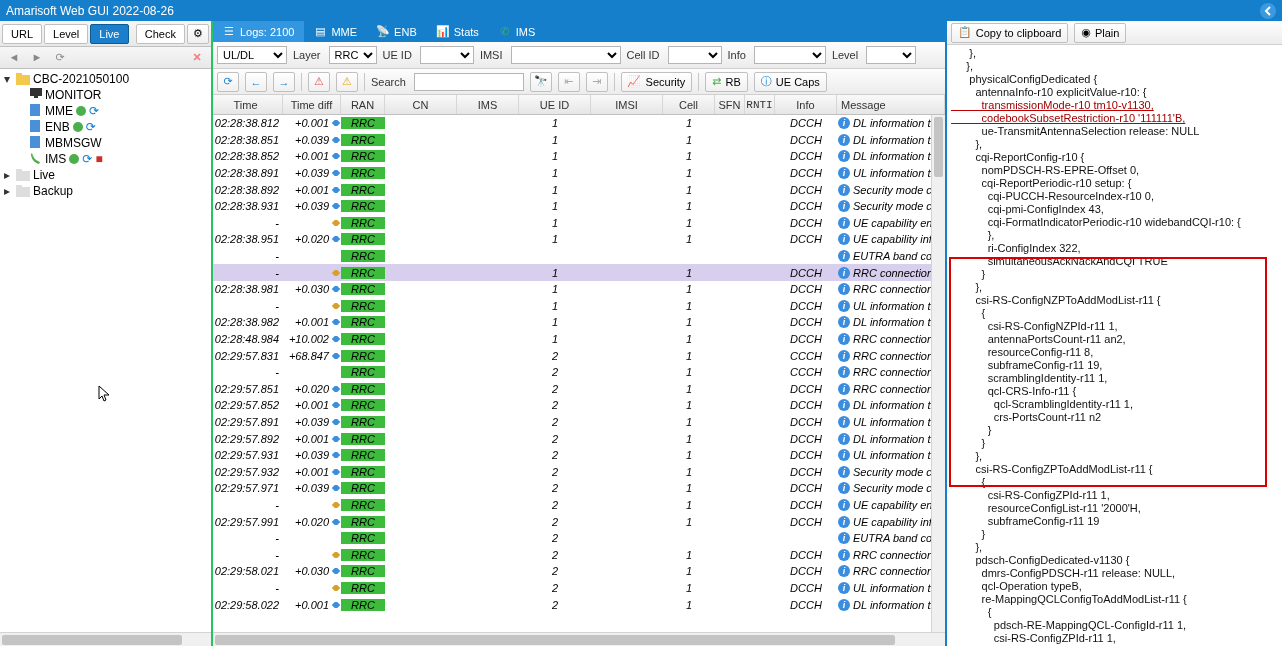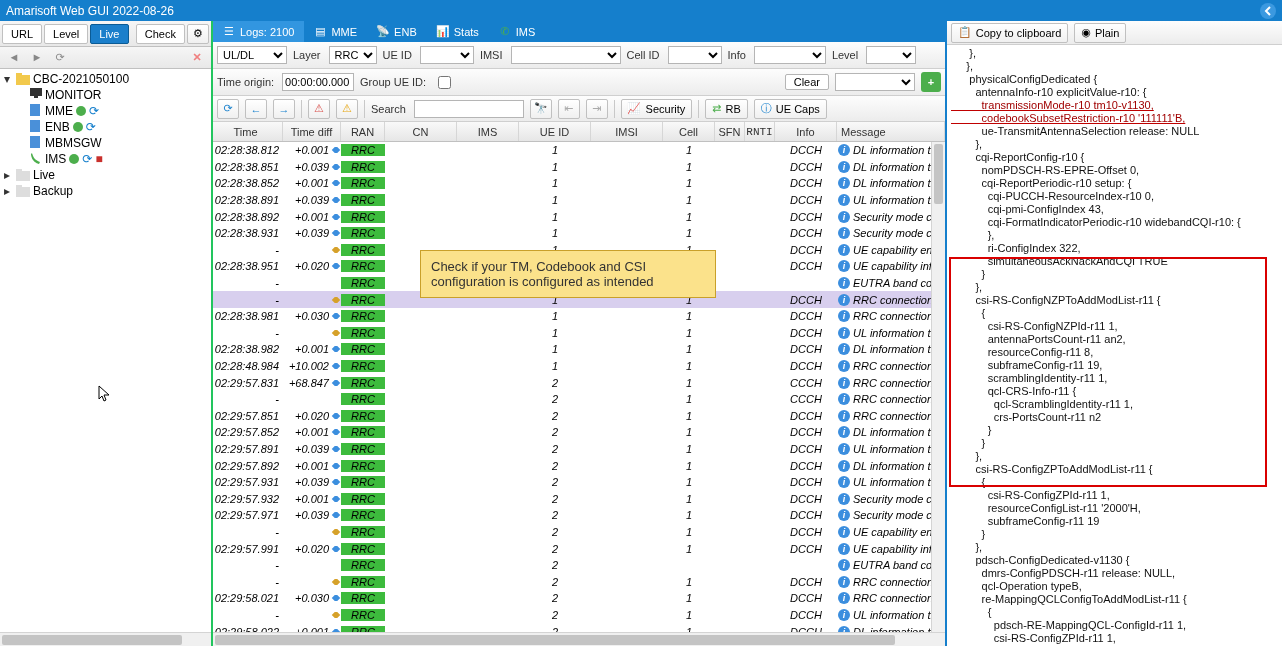--- a/index.html
+++ b/index.html
@@ -235,30 +235,20 @@
       <span class="filter-lbl">IMSI</span>
       <select class="filter-sel" style="width:110px"><option></option></select>
       <span class="filter-lbl">Cell ID</span>
       <select class="filter-sel" style="width:54px"><option></option></select>
       <span class="filter-lbl">Info</span>
       <select class="filter-sel" style="width:72px"><option></option></select>
       <span class="filter-lbl">Level</span>
       <select class="filter-sel" style="width:50px"><option></option></select>
     </div>
 
-    <div class="filter-row">
-      <span class="filter-lbl">Time origin:</span>
-      <input class="filter-sel" style="width: 72px;" value="00:00:00.000">
-      <span class="filter-lbl">Group UE ID:</span>
-      <input type="checkbox" style="">
-      <span class="spacer"></span>
-      <span class="lbl-clear">Clear</span>
-      <select class="filter-sel" style="width:80px"><option></option></select>
-      <span class="plus-btn">+</span>
-    </div>
 
     <div class="action-row">
       <span class="icon-btn" style="color:#157fcc">⟳</span>
       <span class="icon-btn" style="color:#157fcc">←</span>
       <span class="icon-btn" style="color:#157fcc">→</span>
       <span class="sep"></span>
       <span class="icon-btn" style="color:#d9534f">⚠</span>
       <span class="icon-btn" style="color:#e6a817">⚠</span>
       <span class="sep"></span>
       <span class="filter-lbl">Search</span>
@@ -889,21 +879,20 @@
           <div class="cell c-cell">1</div>
           <div class="cell c-sfn"></div>
           <div class="cell c-rnti"></div>
           <div class="cell c-info">DCCH</div>
           <div class="cell c-infic">
             <span class="info-i">i</span>
           </div>
           <div class="cell c-msg">DL information transfer</div>
         </div>
       </div>
-    <div class="callout">Check if your TM, Codebook and CSI configuration is configured as intended</div>
     <div class="hscroll">
         <div class="hscroll-thumb" style="width:680px"></div>
       </div>
   </div>
 
   <div class="right-panel">
     <div class="right-toolbar">
       <span class="pill-btn">
           <span>📋</span>
           <span>Copy to clipboard</span>

